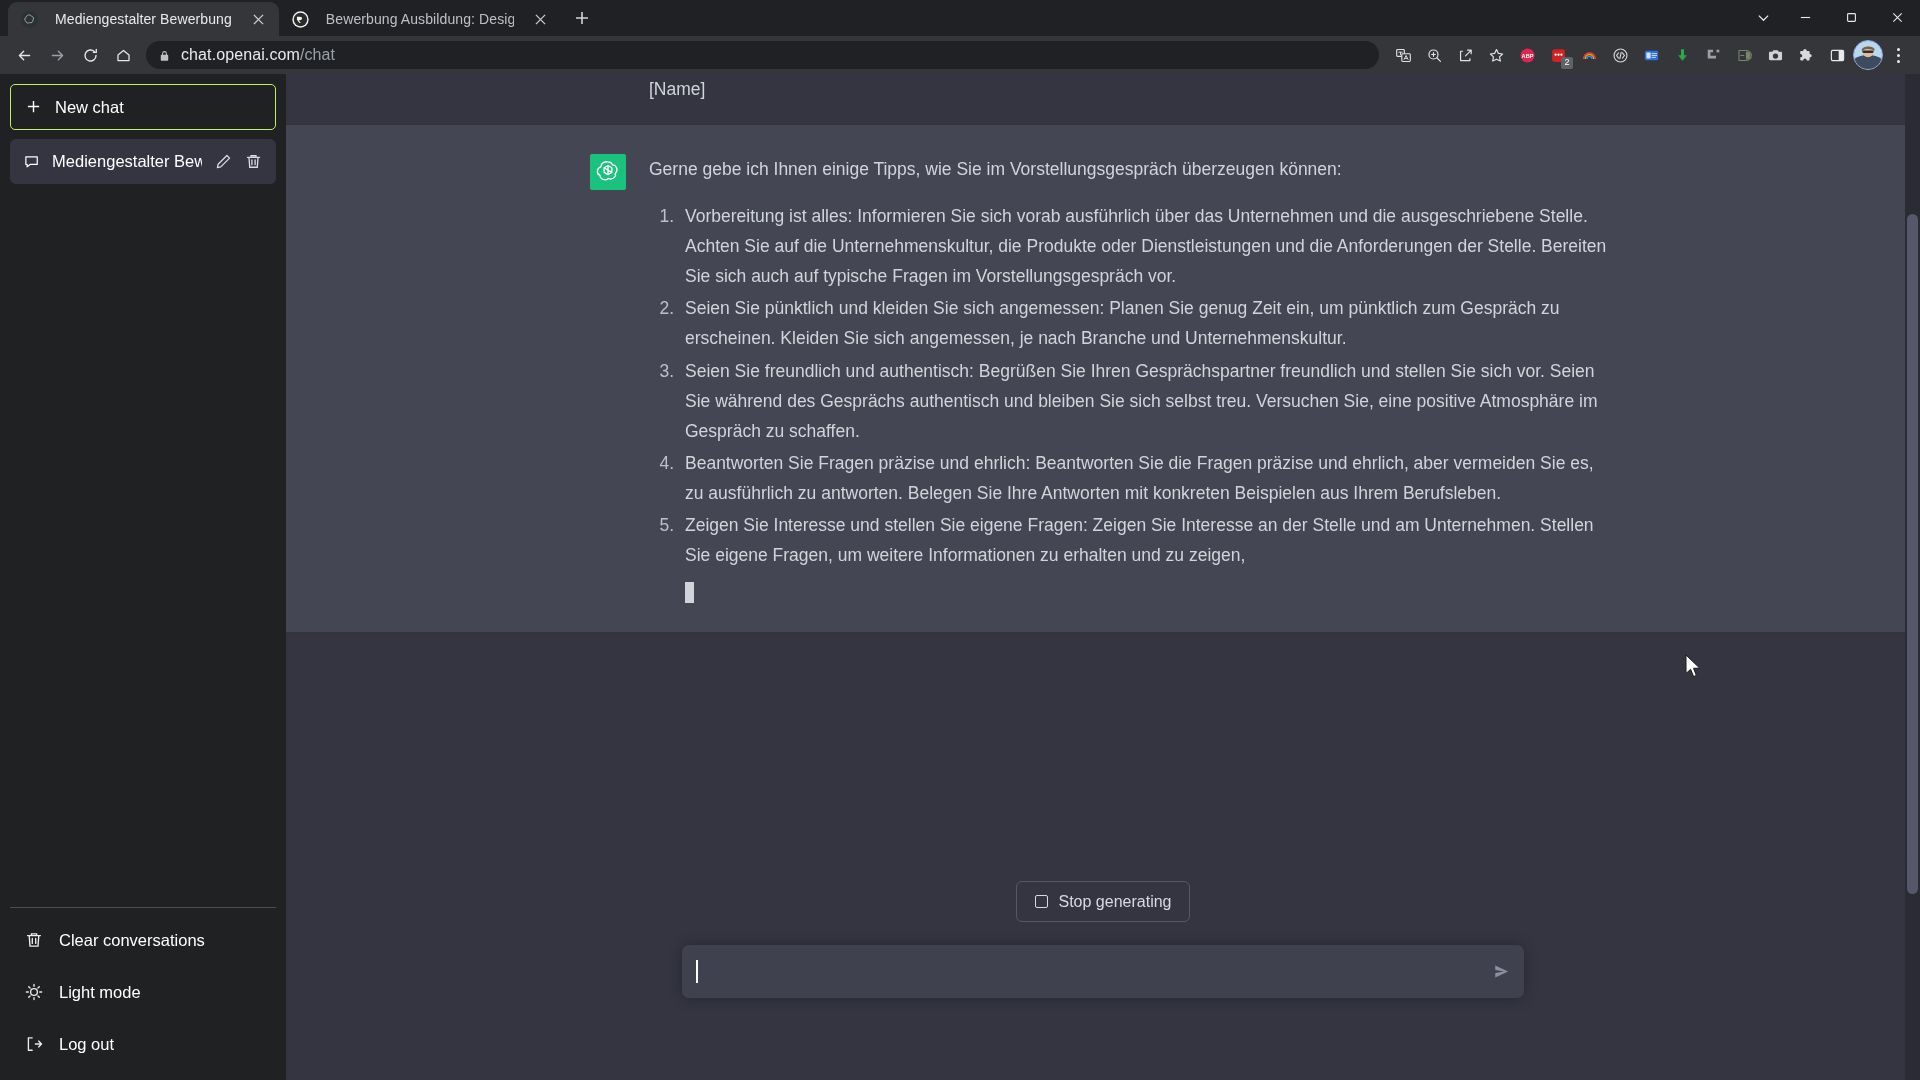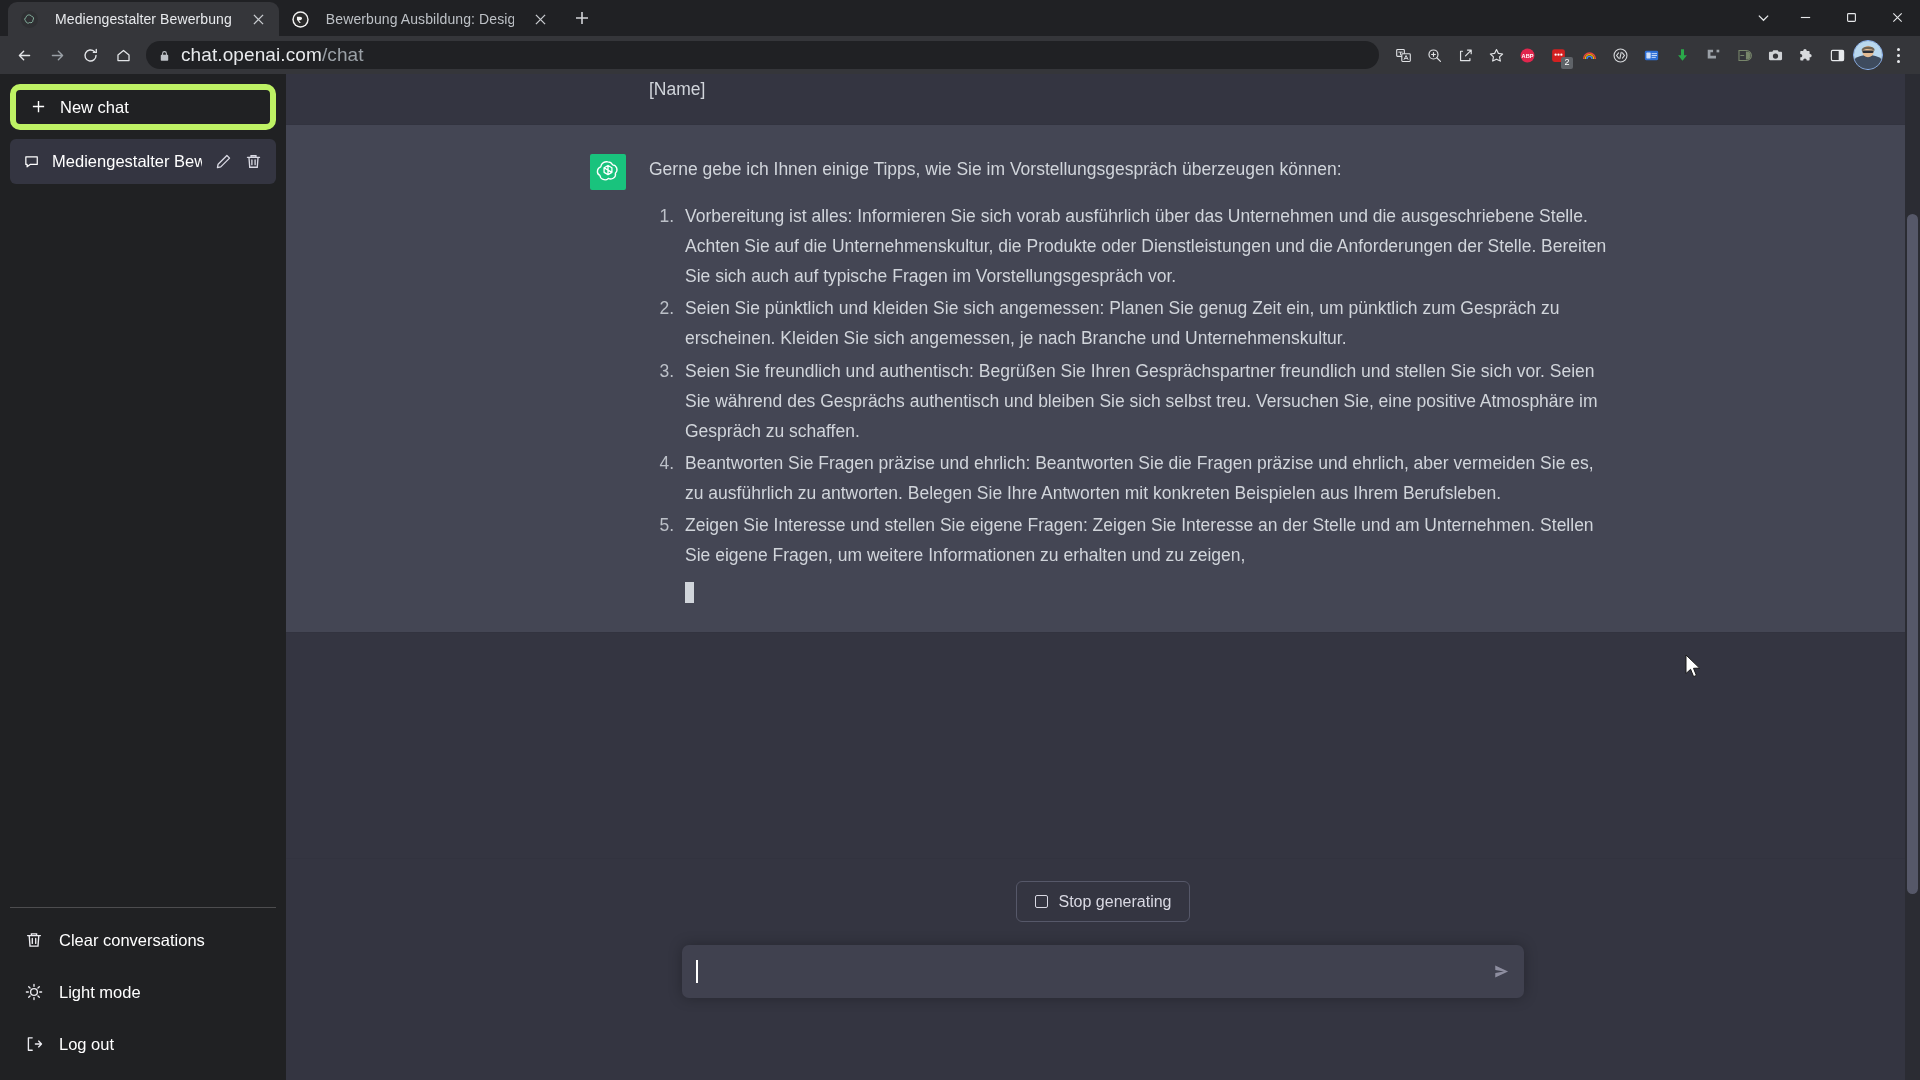--- a/index.html
+++ b/index.html
@@ -58,21 +58,21 @@
     color: #e3e5e8; border-radius: 50%; flex: 0 0 32px;
   }
   .tb-btn svg { width: 17px; height: 17px; }
   .tb-btn.fwd { color: #9aa0a6; }
   .omnibox {
     flex: 1 1 auto; height: 28px; background: #202124; border-radius: 14px;
     margin: 0 8px 0 6px; display: flex; align-items: center; padding: 0 12px; gap: 10px;
     min-width: 0;
   }
   .lock { width: 13px; height: 13px; flex: 0 0 13px; color: #bdc1c6; }
-  .url { font-size: 19px; color: #e8eaed; white-space: nowrap; letter-spacing:.1px; }
+  .url { font-size: 16px; color: #e8eaed; white-space: nowrap; letter-spacing:.1px; }
   .url .path { color: #9aa0a6; }
   .tb-right { display: flex; align-items: center; gap: 1px; flex: 0 0 auto; }
   .ext {
     width: 30px; height: 30px; display: flex; align-items: center; justify-content: center;
     position: relative; flex: 0 0 30px; color: #e0e2e5;
   }
   .ext svg { width: 17px; height: 17px; }
   .badge {
     position: absolute; right: 0px; bottom: 1px; background: #5f6368; color: #fff;
     font-size: 9px; line-height: 11px; min-width: 12px; height: 12px; border-radius: 2px;
@@ -86,21 +86,21 @@
 
   
   .app { flex: 1 1 auto; display: flex; min-height: 0; background: #343541; }
 
   .sidebar {
     width: 286px; flex: 0 0 286px; background: #202123; display: flex; flex-direction: column;
     padding: 10px; color: #ececf1;
   }
   .newchat {
     display: flex; align-items: center; gap: 14px; height: 46px; padding: 0 14px;
-    border: 6px solid #bef264; border-radius: 10px; font-size: 16.5px; color: #fff;
+    border: 1px solid #bef264; border-radius: 5px; font-size: 16.5px; color: #fff;
     flex: 0 0 46px;
   }
   .newchat .plus { font-size: 20px; line-height: 1; width: 16px; text-align:center; }
   .convlist { margin-top: 9px; flex: 1 1 auto; overflow: hidden; }
   .conv {
     display: flex; align-items: center; gap: 13px; height: 45px; padding: 0 14px;
     border-radius: 6px; background: #343541; font-size: 16.5px; color: #fff;
   }
   .conv .title { flex: 1 1 auto; white-space: nowrap; overflow: hidden; }
   .conv .acts { display: flex; gap: 13px; color: #d9d9e3; flex:0 0 auto; }

